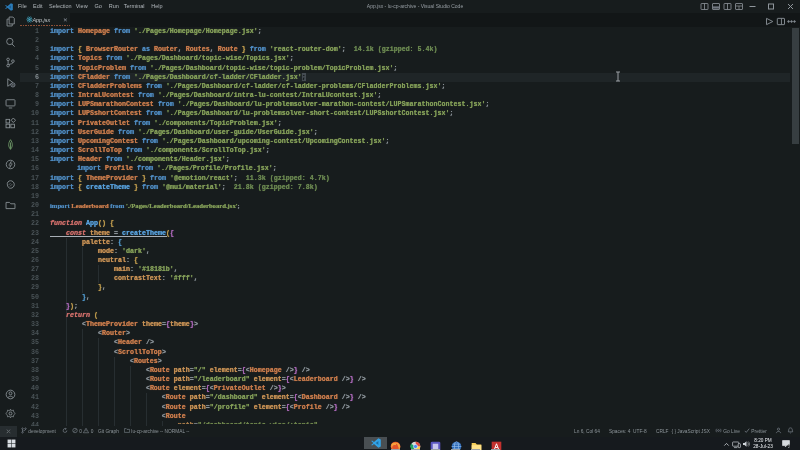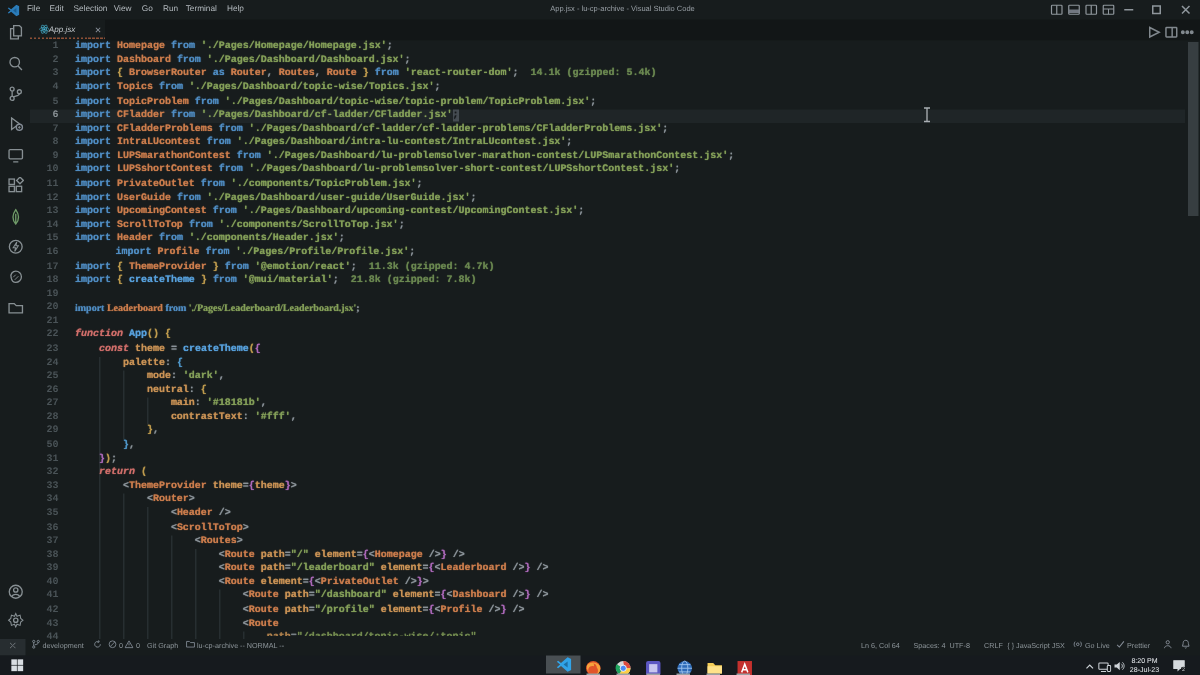--- a/index.html
+++ b/index.html
@@ -180,41 +180,40 @@
 <div class="gn" style="top:347.60px">36</div>
 <div class="gn" style="top:356.76px">37</div>
 <div class="gn" style="top:365.92px">38</div>
 <div class="gn" style="top:375.08px">39</div>
 <div class="gn" style="top:384.24px">40</div>
 <div class="gn" style="top:393.40px">41</div>
 <div class="gn" style="top:402.56px">42</div>
 <div class="gn" style="top:411.72px">43</div>
 <div class="gn" style="top:420.88px">44</div>
 <div class="cl" style="top:27.00px;"><i class="kb">import </i><i class="rd">Homepage</i> <i class="kb">from </i><i class="st">'./Pages/Homepage/Homepage.jsx'</i><i class="pn">;</i></div>
-<div class="cl" style="top:36.16px;"><i class="kb">import </i><i class="rd">Dashboard</i> <i class="kb">from </i><i class="st">'./Pages/Dashboard/Dashboard.jsx'</i><i class="pn">;</i></div>
 <div class="cl" style="top:45.32px;"><i class="kb">import </i><i class="g1">{</i> <i class="rd">BrowserRouter</i><i class="kb"> as </i><i class="rd">Router</i><i class="pn">,</i> <i class="rd">Routes</i><i class="pn">,</i> <i class="rd">Route</i> <i class="g1">}</i> <i class="kb">from </i><i class="st">'react-router-dom'</i><i class="pn">;</i>  <i class="ic">14.1k (gzipped: 5.4k)</i></div>
 <div class="cl" style="top:54.48px;"><i class="kb">import </i><i class="rd">Topics</i> <i class="kb">from </i><i class="st">'./Pages/Dashboard/topic-wise/Topics.jsx'</i><i class="pn">;</i></div>
 <div class="cl" style="top:63.64px;"><i class="kb">import </i><i class="rd">TopicProblem</i> <i class="kb">from </i><i class="st">'./Pages/Dashboard/topic-wise/topic-problem/TopicProblem.jsx'</i><i class="pn">;</i></div>
 <div class="cl" style="top:72.80px;"><i class="kb">import </i><i class="rd">CFladder</i> <i class="kb">from </i><i class="st">'./Pages/Dashboard/cf-ladder/CFladder.jsx'</i><i class="cur">;</i></div>
 <div class="cl" style="top:81.96px;"><i class="kb">import </i><i class="rd">CFladderProblems</i> <i class="kb">from </i><i class="st">'./Pages/Dashboard/cf-ladder/cf-ladder-problems/CFladderProblems.jsx'</i><i class="pn">;</i></div>
 <div class="cl" style="top:91.12px;"><i class="kb">import </i><i class="rd">IntraLUcontest</i> <i class="kb">from </i><i class="st">'./Pages/Dashboard/intra-lu-contest/IntraLUcontest.jsx'</i><i class="pn">;</i></div>
 <div class="cl" style="top:100.28px;"><i class="kb">import </i><i class="rd">LUPSmarathonContest</i> <i class="kb">from </i><i class="st">'./Pages/Dashboard/lu-problemsolver-marathon-contest/LUPSmarathonContest.jsx'</i><i class="pn">;</i></div>
 <div class="cl" style="top:109.44px;"><i class="kb">import </i><i class="rd">LUPSshortContest</i> <i class="kb">from </i><i class="st">'./Pages/Dashboard/lu-problemsolver-short-contest/LUPSshortContest.jsx'</i><i class="pn">;</i></div>
 <div class="cl" style="top:118.60px;"><i class="kb">import </i><i class="rd">PrivateOutlet</i> <i class="kb">from </i><i class="st">'./components/TopicProblem.jsx'</i><i class="pn">;</i></div>
 <div class="cl" style="top:127.76px;"><i class="kb">import </i><i class="rd">UserGuide</i> <i class="kb">from </i><i class="st">'./Pages/Dashboard/user-guide/UserGuide.jsx'</i><i class="pn">;</i></div>
 <div class="cl" style="top:136.92px;"><i class="kb">import </i><i class="rd">UpcomingContest</i> <i class="kb">from </i><i class="st">'./Pages/Dashboard/upcoming-contest/UpcomingContest.jsx'</i><i class="pn">;</i></div>
 <div class="cl" style="top:146.08px;"><i class="kb">import </i><i class="rd">ScrollToTop</i> <i class="kb">from </i><i class="st">'./components/ScrollToTop.jsx'</i><i class="pn">;</i></div>
 <div class="cl" style="top:155.24px;"><i class="kb">import </i><i class="rd">Header</i> <i class="kb">from </i><i class="st">'./components/Header.jsx'</i><i class="pn">;</i></div>
 <div class="cl" style="top:164.40px;margin-left:27px;"><i class="kb">import </i><i class="rd">Profile</i> <i class="kb">from </i><i class="st">'./Pages/Profile/Profile.jsx'</i><i class="pn">;</i></div>
 <div class="cl" style="top:173.56px;"><i class="kb">import </i><i class="g1">{</i> <i class="rd">ThemeProvider</i> <i class="g1">}</i> <i class="kb">from </i><i class="st">'@emotion/react'</i><i class="pn">;</i>  <i class="ic">11.3k (gzipped: 4.7k)</i></div>
 <div class="cl" style="top:182.72px;"><i class="kb">import </i><i class="g1">{</i> <i class="fn">createTheme</i> <i class="g1">}</i> <i class="kb">from </i><i class="st">'@mui/material'</i><i class="pn">;</i>  <i class="ic">21.8k (gzipped: 7.8k)</i></div>
 <div class="cl" style="top:201.04px;font-family:Liberation Serif, serif;"><i class="kb">import </i><i class="rd">Leaderboard</i> <i class="kb">from </i><i class="st">'./Pages/Leaderboard/Leaderboard.jsx'</i><i class="pn">;</i></div>
 <div class="cl" style="top:210.20px;"></div>
 <div class="cl" style="top:219.36px;"><i class="kwr">function</i> <i class="fn">App</i><i class="g1">()</i> <i class="g1">{</i></div>
-<div class="cl" style="top:228.52px;">    <i class="kwr">const</i> <i class="orn">theme</i> <i class="pn">=</i> <i class="fn">createTheme</i><i class="g1">(</i><i class="g2">{</i></div>
+<div class="cl" style="top:228.52px;text-decoration:underline;">    <i class="kwr">const</i> <i class="orn">theme</i> <i class="pn">=</i> <i class="fn">createTheme</i><i class="g1">(</i><i class="g2">{</i></div>
 <div class="cl" style="top:237.68px;">        <i class="orn">palette</i><i class="pn">:</i> <i class="g3">{</i></div>
 <div class="cl" style="top:246.84px;">            <i class="orn">mode</i><i class="pn">:</i> <i class="st">'dark'</i><i class="pn">,</i></div>
 <div class="cl" style="top:256.00px;">            <i class="orn">neutral</i><i class="pn">:</i> <i class="g1">{</i></div>
 <div class="cl" style="top:265.16px;">                <i class="orn">main</i><i class="pn">:</i> <i class="st">'#18181b'</i><i class="pn">,</i></div>
 <div class="cl" style="top:274.32px;">                <i class="orn">contrastText</i><i class="pn">:</i> <i class="st">'#fff'</i><i class="pn">,</i></div>
 <div class="cl" style="top:283.48px;">            <i class="g1">}</i><i class="pn">,</i></div>
 <div class="cl" style="top:292.64px;">        <i class="g3">}</i><i class="pn">,</i></div>
 <div class="cl" style="top:301.80px;">    <i class="g2">}</i><i class="g1">)</i><i class="pn">;</i></div>
 <div class="cl" style="top:310.96px;">    <i class="kwr">return</i> <i class="g1">(</i></div>
 <div class="cl" style="top:320.12px;">        <i class="pn">&lt;</i><i class="rd">ThemeProvider</i> <i class="orn">theme</i><i class="pn">=</i><i class="g2">{</i><i class="orn">theme</i><i class="g2">}</i><i class="pn">&gt;</i></div>

